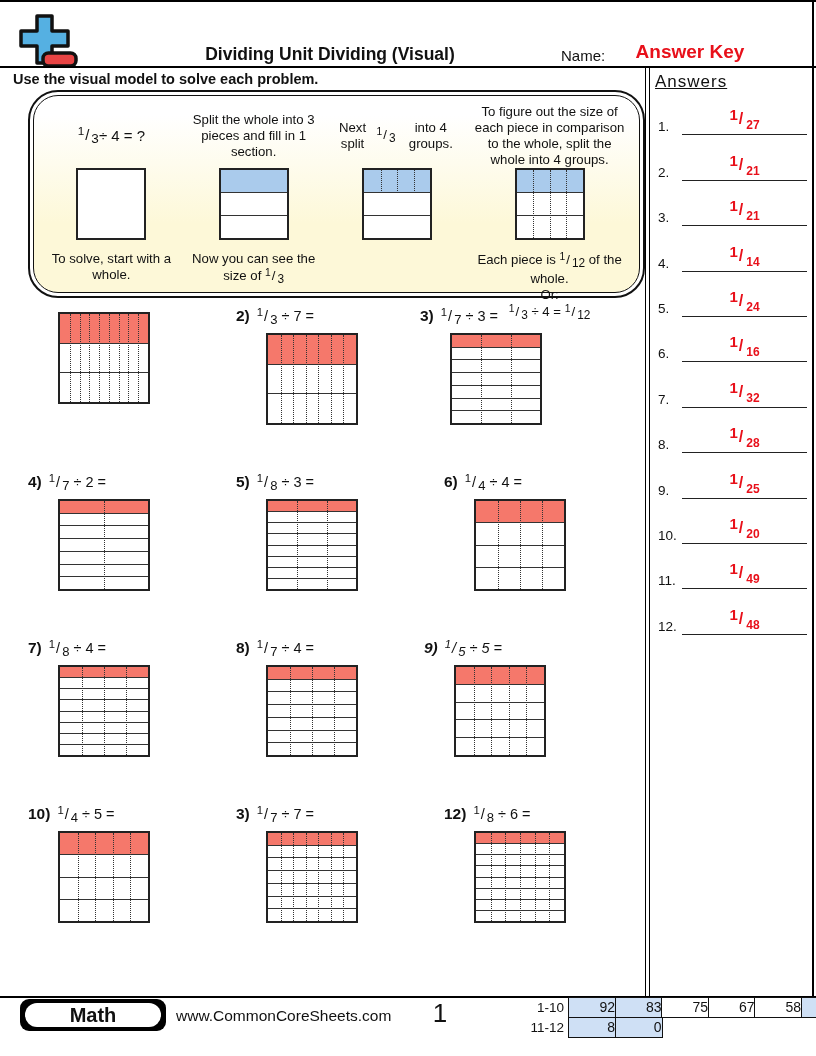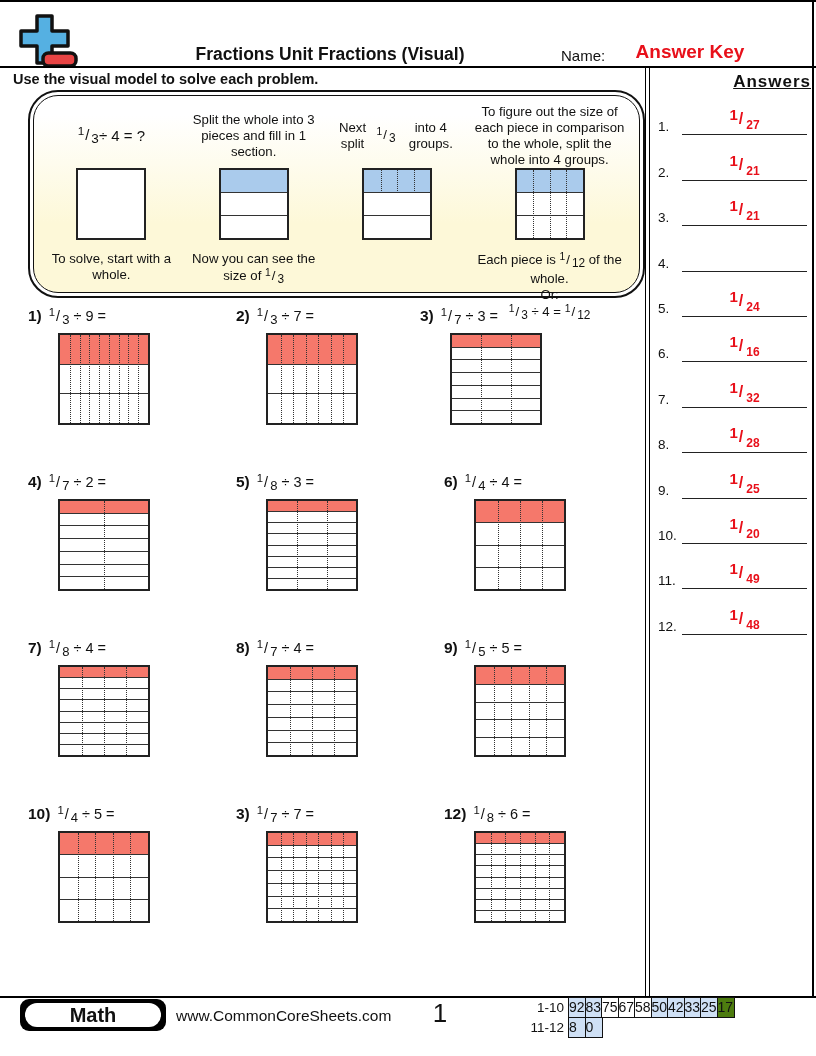--- a/index.html
+++ b/index.html
@@ -12,22 +12,22 @@
   .vsep{position:absolute;left:645px;top:68px;height:928px;width:3px;
         border-left:1.5px solid #000;border-right:1.5px solid #000;}
 
   .logo{position:absolute;left:16px;top:12px;}
   .page-title{position:absolute;top:44px;left:150px;width:360px;text-align:center;
               font-size:17.5px;font-weight:bold;}
   .name-label{position:absolute;top:47px;left:561px;font-size:15px;}
   .answer-key{position:absolute;top:41px;left:624px;width:132px;text-align:center;
               font-size:19px;font-weight:bold;}
   .instruction{position:absolute;top:71px;left:13px;font-size:14.5px;font-weight:bold;}
-  .answers-heading{position:absolute;top:72px;left:655px;width:156px;text-align:right;
-                   font-size:17px;font-weight:bold;text-decoration:underline;letter-spacing:1px;}
+  .answers-heading{position:absolute;top:72px;left:655px;width:156px;text-align:left;
+                   font-size:17px;font-weight:normal;text-decoration:underline;letter-spacing:1px;}
 
   
   .example-outer{position:absolute;left:28px;top:90px;width:617px;height:208px;box-sizing:border-box;
                  border:2.5px solid #111;border-radius:30px;padding:3px;background:#fff;}
   .example-inner{width:100%;height:100%;box-sizing:border-box;border:1.5px solid #111;border-radius:25px;
                  background:linear-gradient(180deg,#ffffff 10%,#fdf8d8 65%);
                  display:grid;grid-template-columns:0.95fr 1fr 0.97fr 1.12fr;
                  padding:8px 10px 6px 10px;column-gap:4px;}
   .ex-panel{display:flex;flex-direction:column;align-items:center;text-align:center;
             font-size:13.2px;line-height:1.22;}
@@ -68,39 +68,39 @@
   
   .badge-outer{position:absolute;left:20px;top:999px;width:146px;height:32px;background:#000;border-radius:9px;}
   .badge-pill{position:absolute;left:5px;top:4px;right:5px;bottom:4px;background:#fff;border-radius:13px;
               display:flex;align-items:center;justify-content:center;font-size:20px;font-weight:bold;}
   .website{position:absolute;left:176px;top:1007px;font-size:15.5px;}
   .page-num{position:absolute;left:400px;top:998px;width:80px;text-align:center;font-size:26px;}
   .score{position:absolute;left:522px;top:997px;}
   .score-row{display:flex;height:21px;}
   .score-row + .score-row{margin-top:-1.5px;}
   .score-label{width:42px;text-align:right;padding-right:4px;font-size:13.5px;line-height:21px;}
-  .score-cell{width:18px;box-sizing:border-box;border:1.5px solid #111;background:#fff;
-              text-align:left;font-size:14px;line-height:18px;}
+  .score-cell{width:48px;box-sizing:border-box;border:1.5px solid #111;background:#fff;
+              text-align:right;font-size:14px;line-height:18px;}
   .score-cell + .score-cell{margin-left:-1.5px;}
 </style>
 </head>
 <body>
 
 <div class="page">
   <div class="top-line"></div>
   <div class="right-line"></div>
 
   <div class="logo">
     <svg width="62" height="58" viewBox="0 0 62 58">
       <path d="M21 4 h15 v15 h16 v15 h-16 v17 h-15 v-17 h-16 v-15 h16 z" fill="#55b0e2" stroke="#111" stroke-width="3.5" stroke-linejoin="round"></path>
       <rect x="27" y="41" width="33" height="13" rx="5.5" fill="#e84444" stroke="#111" stroke-width="3.5"></rect>
     </svg>
   </div>
 
-  <div class="page-title">Fractions Unit Fractions (Visual)</div>
+  <div class="page-title">Dividing Unit Dividing (Visual)</div>
   <div class="name-label">Name:</div>
   <div class="answer-key" style="color: rgb(232, 16, 26);">Answer Key</div>
 
   <div class="header-line"></div>
   <div class="instruction">Use the visual model to solve each problem.</div>
   <div class="vsep"></div>
   <div class="answers-heading">Answers</div>
 
   <div class="example-outer">
     <div class="example-inner" id="example-inner">
@@ -160,21 +160,20 @@
               <div class="vdot" style="left: 75%; height: 100%;"></div>
             </div>
           </div>
           <div class="ex-bottom"><span>Each piece is </span><span class="fr"><span class="num">1</span><span class="sl">/</span><span class="den">12</span></span><span> of the whole.</span><br><span>Or:</span><br><span class="fr"><span class="num">1</span><span class="sl">/</span><span class="den">3</span></span><span> ÷ 4 = </span><span class="fr"><span class="num">1</span><span class="sl">/</span><span class="den">12</span></span></div>
         </div>
       </div>
   </div>
 
   <div id="problems">
       <div class="problem" style="left: 28px; top: 306px;">
-        <div class="p-label"><span class="pnum">1)</span><span class="fr"><span class="num">1</span><span class="sl">/</span><span class="den">3</span></span><span> ÷ 9 =</span></div>
         <div class="p-grid">
           <div class="vgrid" style="width: 92px; height: 92px;">
             <div class="vrow" style="background: rgb(245, 120, 107);"></div>
             <div class="vrow"></div>
             <div class="vrow"></div>
             <div class="vdot" style="left: 11.1111%; height: 100%;"></div>
             <div class="vdot" style="left: 22.2222%; height: 100%;"></div>
             <div class="vdot" style="left: 33.3333%; height: 100%;"></div>
             <div class="vdot" style="left: 44.4444%; height: 100%;"></div>
             <div class="vdot" style="left: 55.5556%; height: 100%;"></div>
@@ -290,21 +289,21 @@
             <div class="vrow"></div>
             <div class="vrow"></div>
             <div class="vrow"></div>
             <div class="vrow"></div>
             <div class="vdot" style="left: 25%; height: 100%;"></div>
             <div class="vdot" style="left: 50%; height: 100%;"></div>
             <div class="vdot" style="left: 75%; height: 100%;"></div>
           </div>
         </div>
       </div>
-      <div class="problem" style="left: 444px; top: 638px;">
+      <div class="problem" style="left: 424px; top: 638px; font-style: italic;">
         <div class="p-label"><span class="pnum">9)</span><span class="fr"><span class="num">1</span><span class="sl">/</span><span class="den">5</span></span><span> ÷ 5 =</span></div>
         <div class="p-grid">
           <div class="vgrid" style="width: 92px; height: 92px;">
             <div class="vrow" style="background: rgb(245, 120, 107);"></div>
             <div class="vrow"></div>
             <div class="vrow"></div>
             <div class="vrow"></div>
             <div class="vrow"></div>
             <div class="vdot" style="left: 20%; height: 100%;"></div>
             <div class="vdot" style="left: 40%; height: 100%;"></div>
@@ -382,20 +381,21 @@
         <div class="ans-frac" style="color: rgb(232, 16, 26);"><span class="fr"><span class="num">1</span><span class="sl">/</span><span class="den">21</span></span></div>
       </div>
       <div class="ans-row">
         <span class="ans-num">3.</span>
         <div class="ans-line"></div>
         <div class="ans-frac" style="color: rgb(232, 16, 26);"><span class="fr"><span class="num">1</span><span class="sl">/</span><span class="den">21</span></span></div>
       </div>
       <div class="ans-row">
         <span class="ans-num">4.</span>
         <div class="ans-line"></div>
+        <div class="ans-frac" style="color: rgb(232, 16, 26);"><span class="fr"><span class="num">1</span><span class="sl">/</span><span class="den">14</span></span></div>
       </div>
       <div class="ans-row">
         <span class="ans-num">5.</span>
         <div class="ans-line"></div>
         <div class="ans-frac" style="color: rgb(232, 16, 26);"><span class="fr"><span class="num">1</span><span class="sl">/</span><span class="den">24</span></span></div>
       </div>
       <div class="ans-row">
         <span class="ans-num">6.</span>
         <div class="ans-line"></div>
         <div class="ans-frac" style="color: rgb(232, 16, 26);"><span class="fr"><span class="num">1</span><span class="sl">/</span><span class="den">16</span></span></div>

